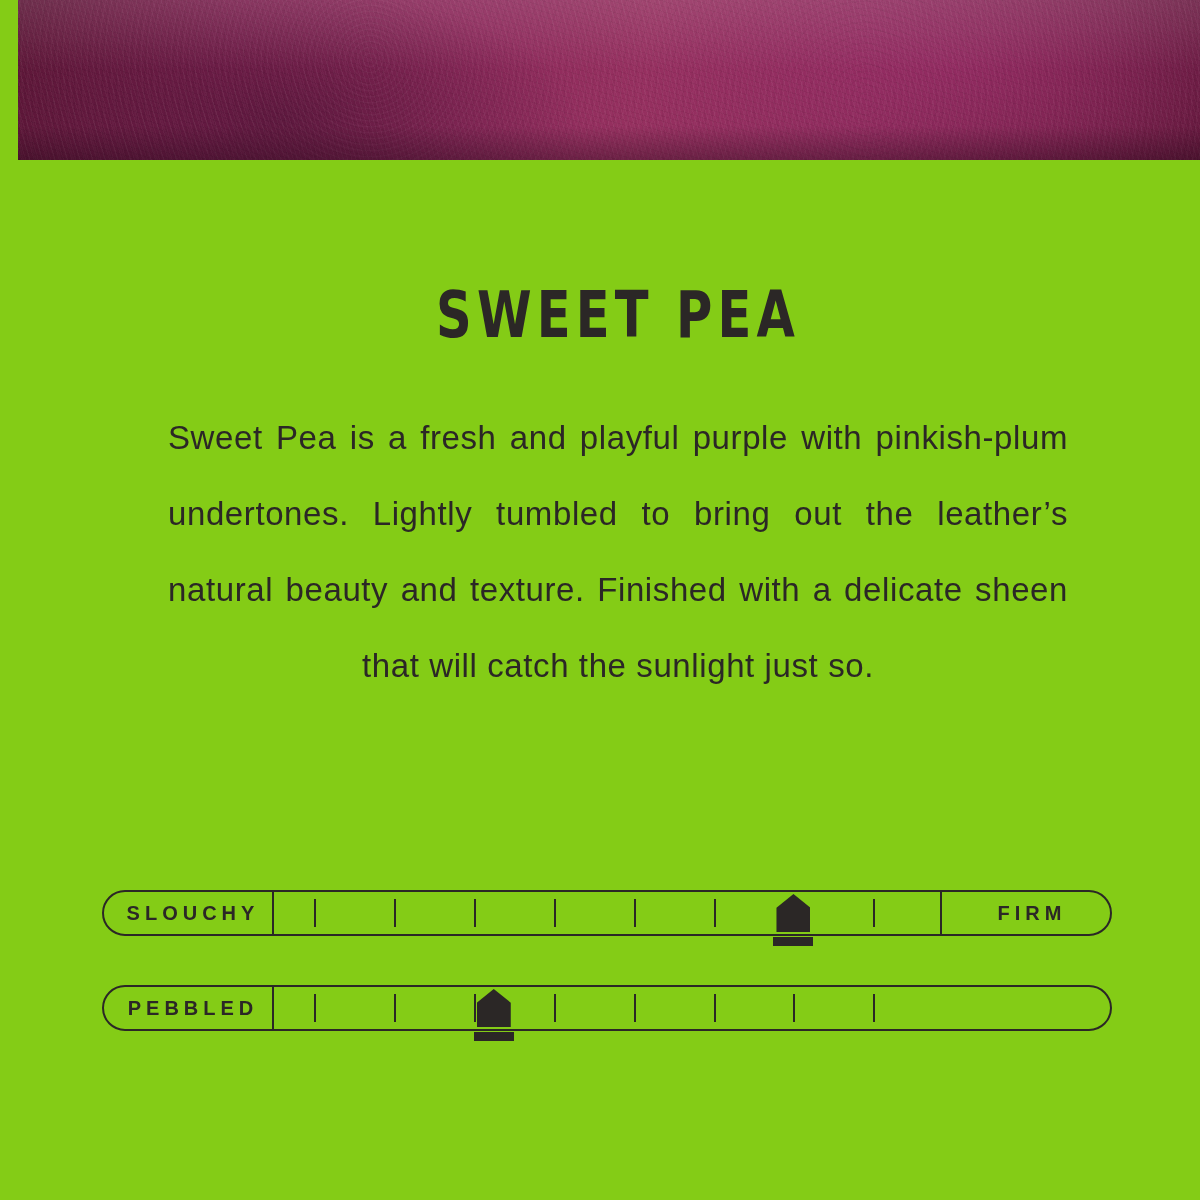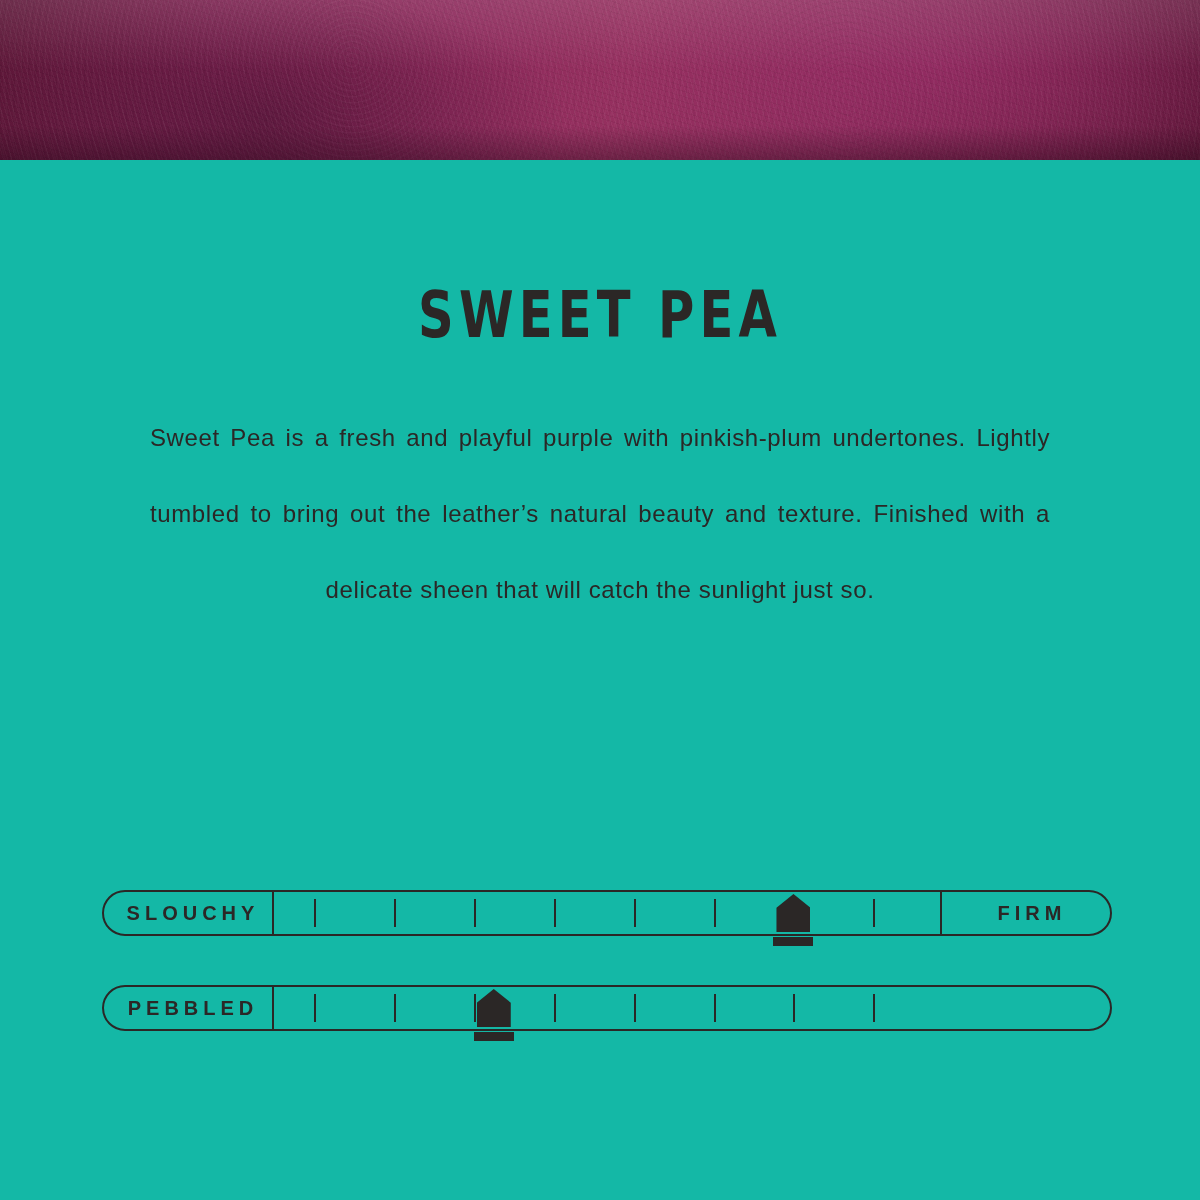--- a/index.html
+++ b/index.html
@@ -12,22 +12,23 @@
     background: #e2e2e2;
     font-family: "Liberation Sans", sans-serif;
     color: #231f20;
     overflow: hidden;
   }
 
   .page {
     position: relative;
     width: 1200px;
     height: 1200px;
-    background: #14b8a6;
+    background: #84cc16;
     box-sizing: border-box;
+    padding-left: 18px;
   }
 
   
   .swatch-band {
     position: relative;
     width: 1200px;
     height: 160px;
     overflow: hidden;
     background: #7c2450;
   }
@@ -85,21 +86,21 @@
     transform: scaleX(0.86);
   }
 
   .description {
     margin: 0 auto;
     padding-top: 48px;
     width: 900px;
     text-align: justify;
     text-align-last: center;
     font-family: "Liberation Sans", sans-serif;
-    font-size: 24px;
+    font-size: 33px;
     line-height: 76px;
     letter-spacing: 0.6px;
     color: #2b2726;
     font-weight: 400;
   }
 
   
   .scales {
     position: absolute;
     left: 7px;

